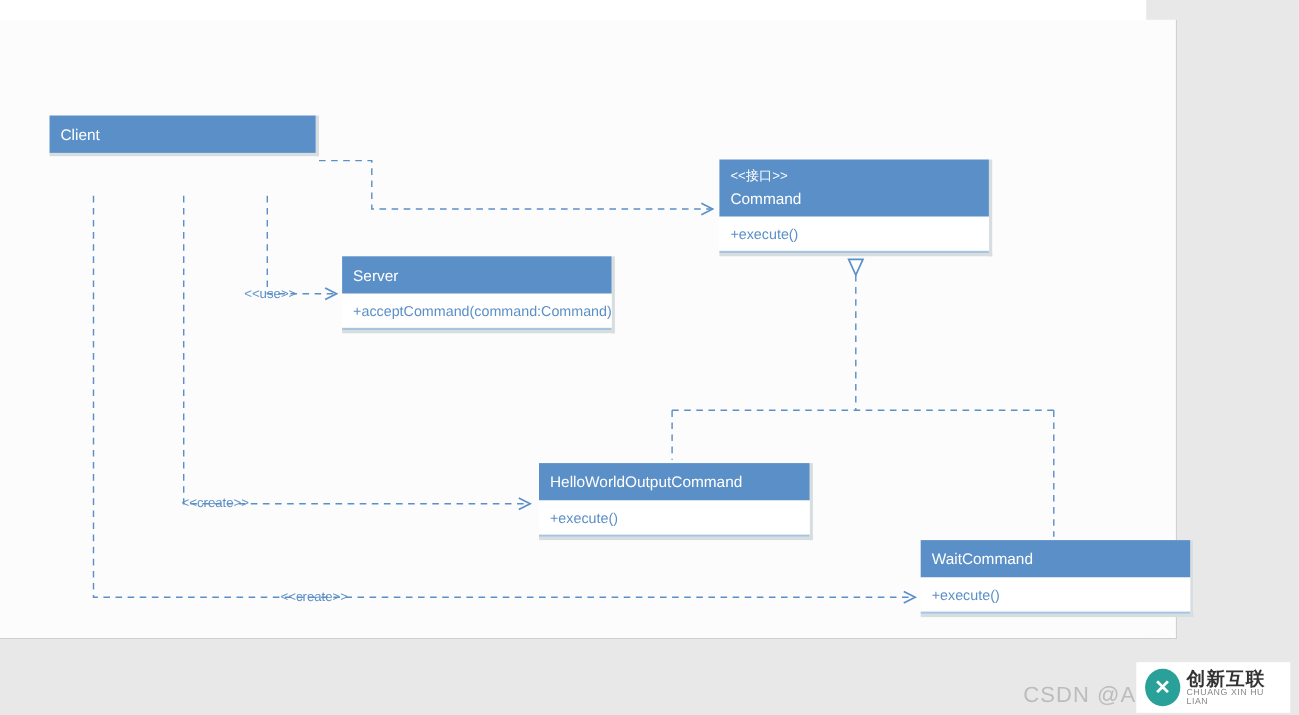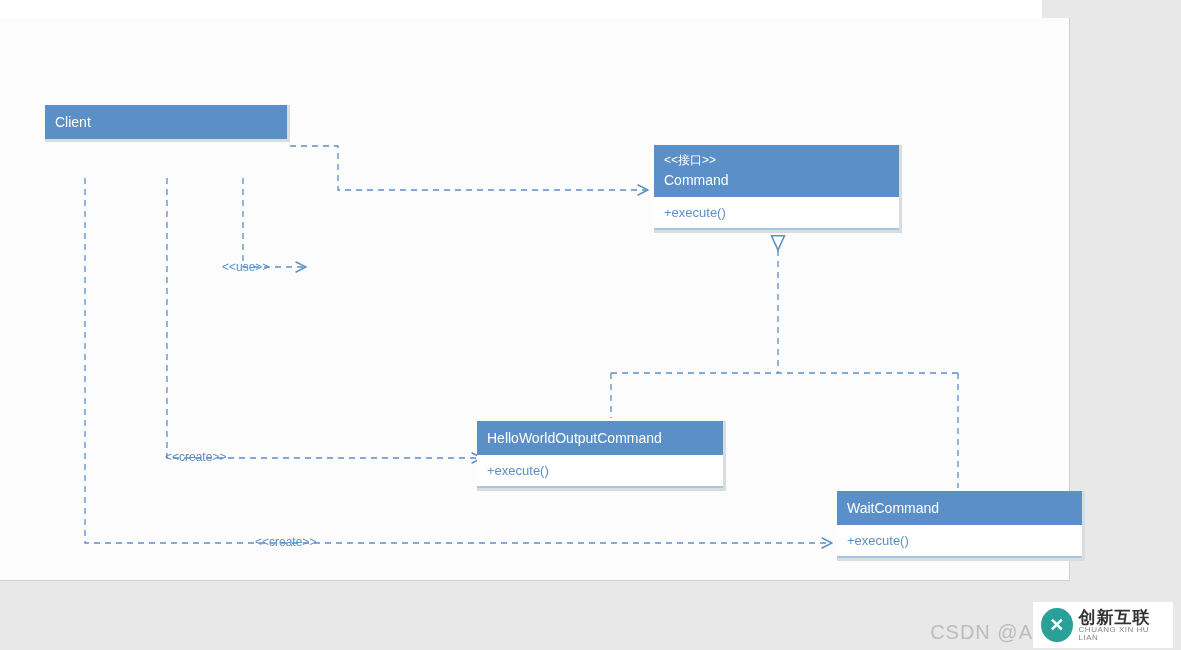--- a/index.html
+++ b/index.html
@@ -42,21 +42,21 @@
     padding: 8px 10px;
     font-size: 13px;
     color: #5b8fc7;
     border-bottom: 2px solid #a8c5e0;
   }
 
   
   .b-client { left: 45px;  top: 87px;  width: 245px; }
   .b-server { left: 311px; top: 215px; width: 248px; }
   .b-cmd    { left: 654px; top: 127px; width: 248px; }
-  .b-hello  { left: 477px; top: 403px; width: 249px; }
+  .b-hello  { left: 490px; top: 403px; width: 249px; }
   .b-wait   { left: 837px; top: 473px; width: 248px; }
 
   .conn-label {
     position: absolute;
     font-size: 12px;
     color: #5b8fc7;
     background: transparent;
     white-space: nowrap;
   }
 
@@ -122,20 +122,24 @@
 
       <polyline points="611,355 611,400" fill="none" stroke="#5b8fc7" stroke-width="1.3" stroke-dasharray="6,5"></polyline>
 
       <polyline points="958,355 958,470" fill="none" stroke="#5b8fc7" stroke-width="1.3" stroke-dasharray="6,5"></polyline>
     </svg>
 
     <div class="uml-box b-client">
       <div class="uml-head">Client</div>
     </div>
 
+    <div class="uml-box b-server">
+      <div class="uml-head">Server</div>
+      <div class="uml-body">+acceptCommand(command:Command)</div>
+    </div>
 
     <div class="uml-box b-cmd">
       <div class="uml-head">
         <span class="stereo">&lt;&lt;接口&gt;&gt;</span>
         <span>Command</span>
       </div>
       <div class="uml-body">+execute()</div>
     </div>
 
     <div class="uml-box b-hello">

